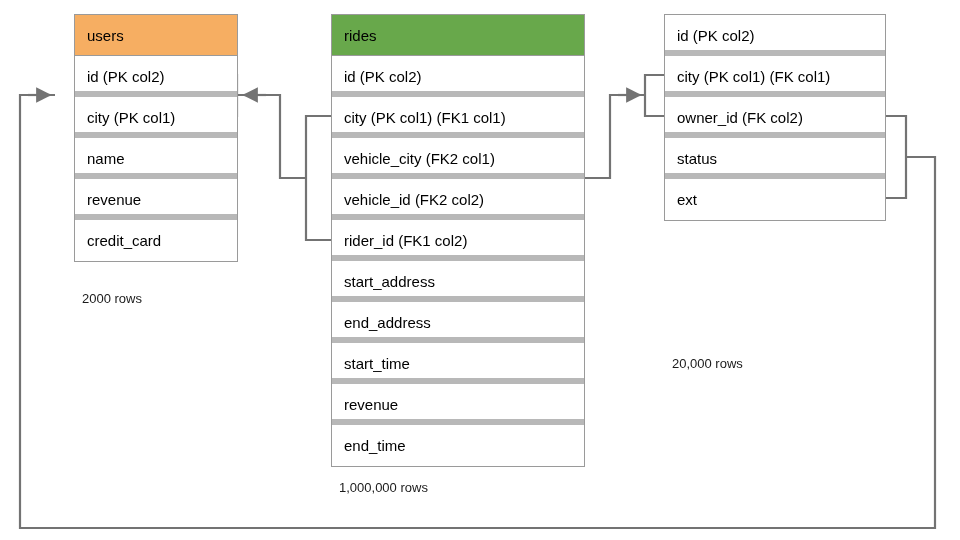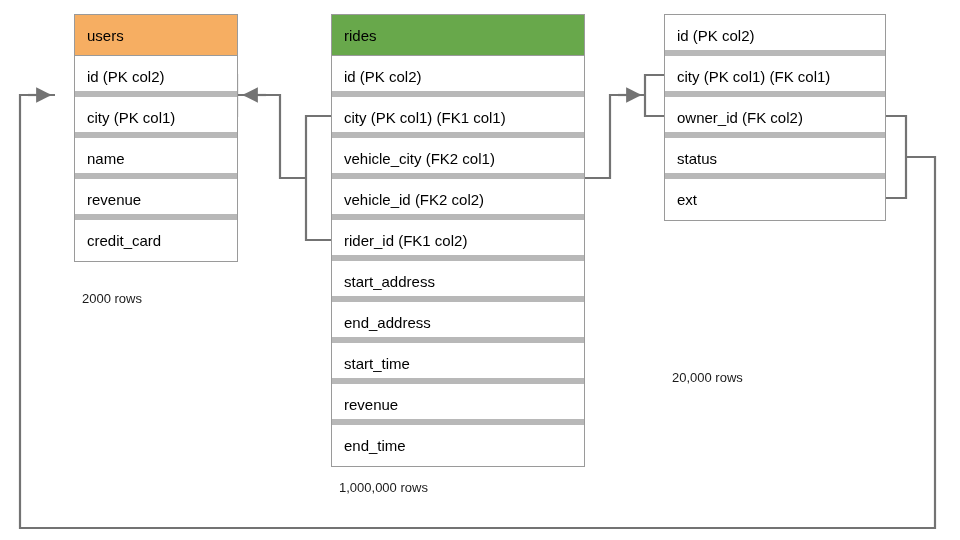--- a/index.html
+++ b/index.html
@@ -127,16 +127,16 @@
         <div class="entity-field" style="border-bottom-color: rgb(184, 184, 184);">end_time</div>
       </div>
       <div class="row-count" style="left: 339px; top: 480px;">1,000,000 rows</div>
       <div class="entity-table" style="left: 664px; top: 14px; width: 222px; border-color: rgb(154, 154, 154);">
         <div class="entity-field" style="border-bottom-color: rgb(184, 184, 184);">id (PK col2)</div>
         <div class="entity-field" style="border-bottom-color: rgb(184, 184, 184);">city (PK col1) (FK col1)</div>
         <div class="entity-field" style="border-bottom-color: rgb(184, 184, 184);">owner_id (FK col2)</div>
         <div class="entity-field" style="border-bottom-color: rgb(184, 184, 184);">status</div>
         <div class="entity-field" style="border-bottom-color: rgb(184, 184, 184);">ext</div>
       </div>
-      <div class="row-count" style="left: 672px; top: 370px;">20,000 rows</div>
+      <div class="row-count" style="left: 672px; top: 356px;">20,000 rows</div>
     </div>
 
 </div>
 
 </body></html>

